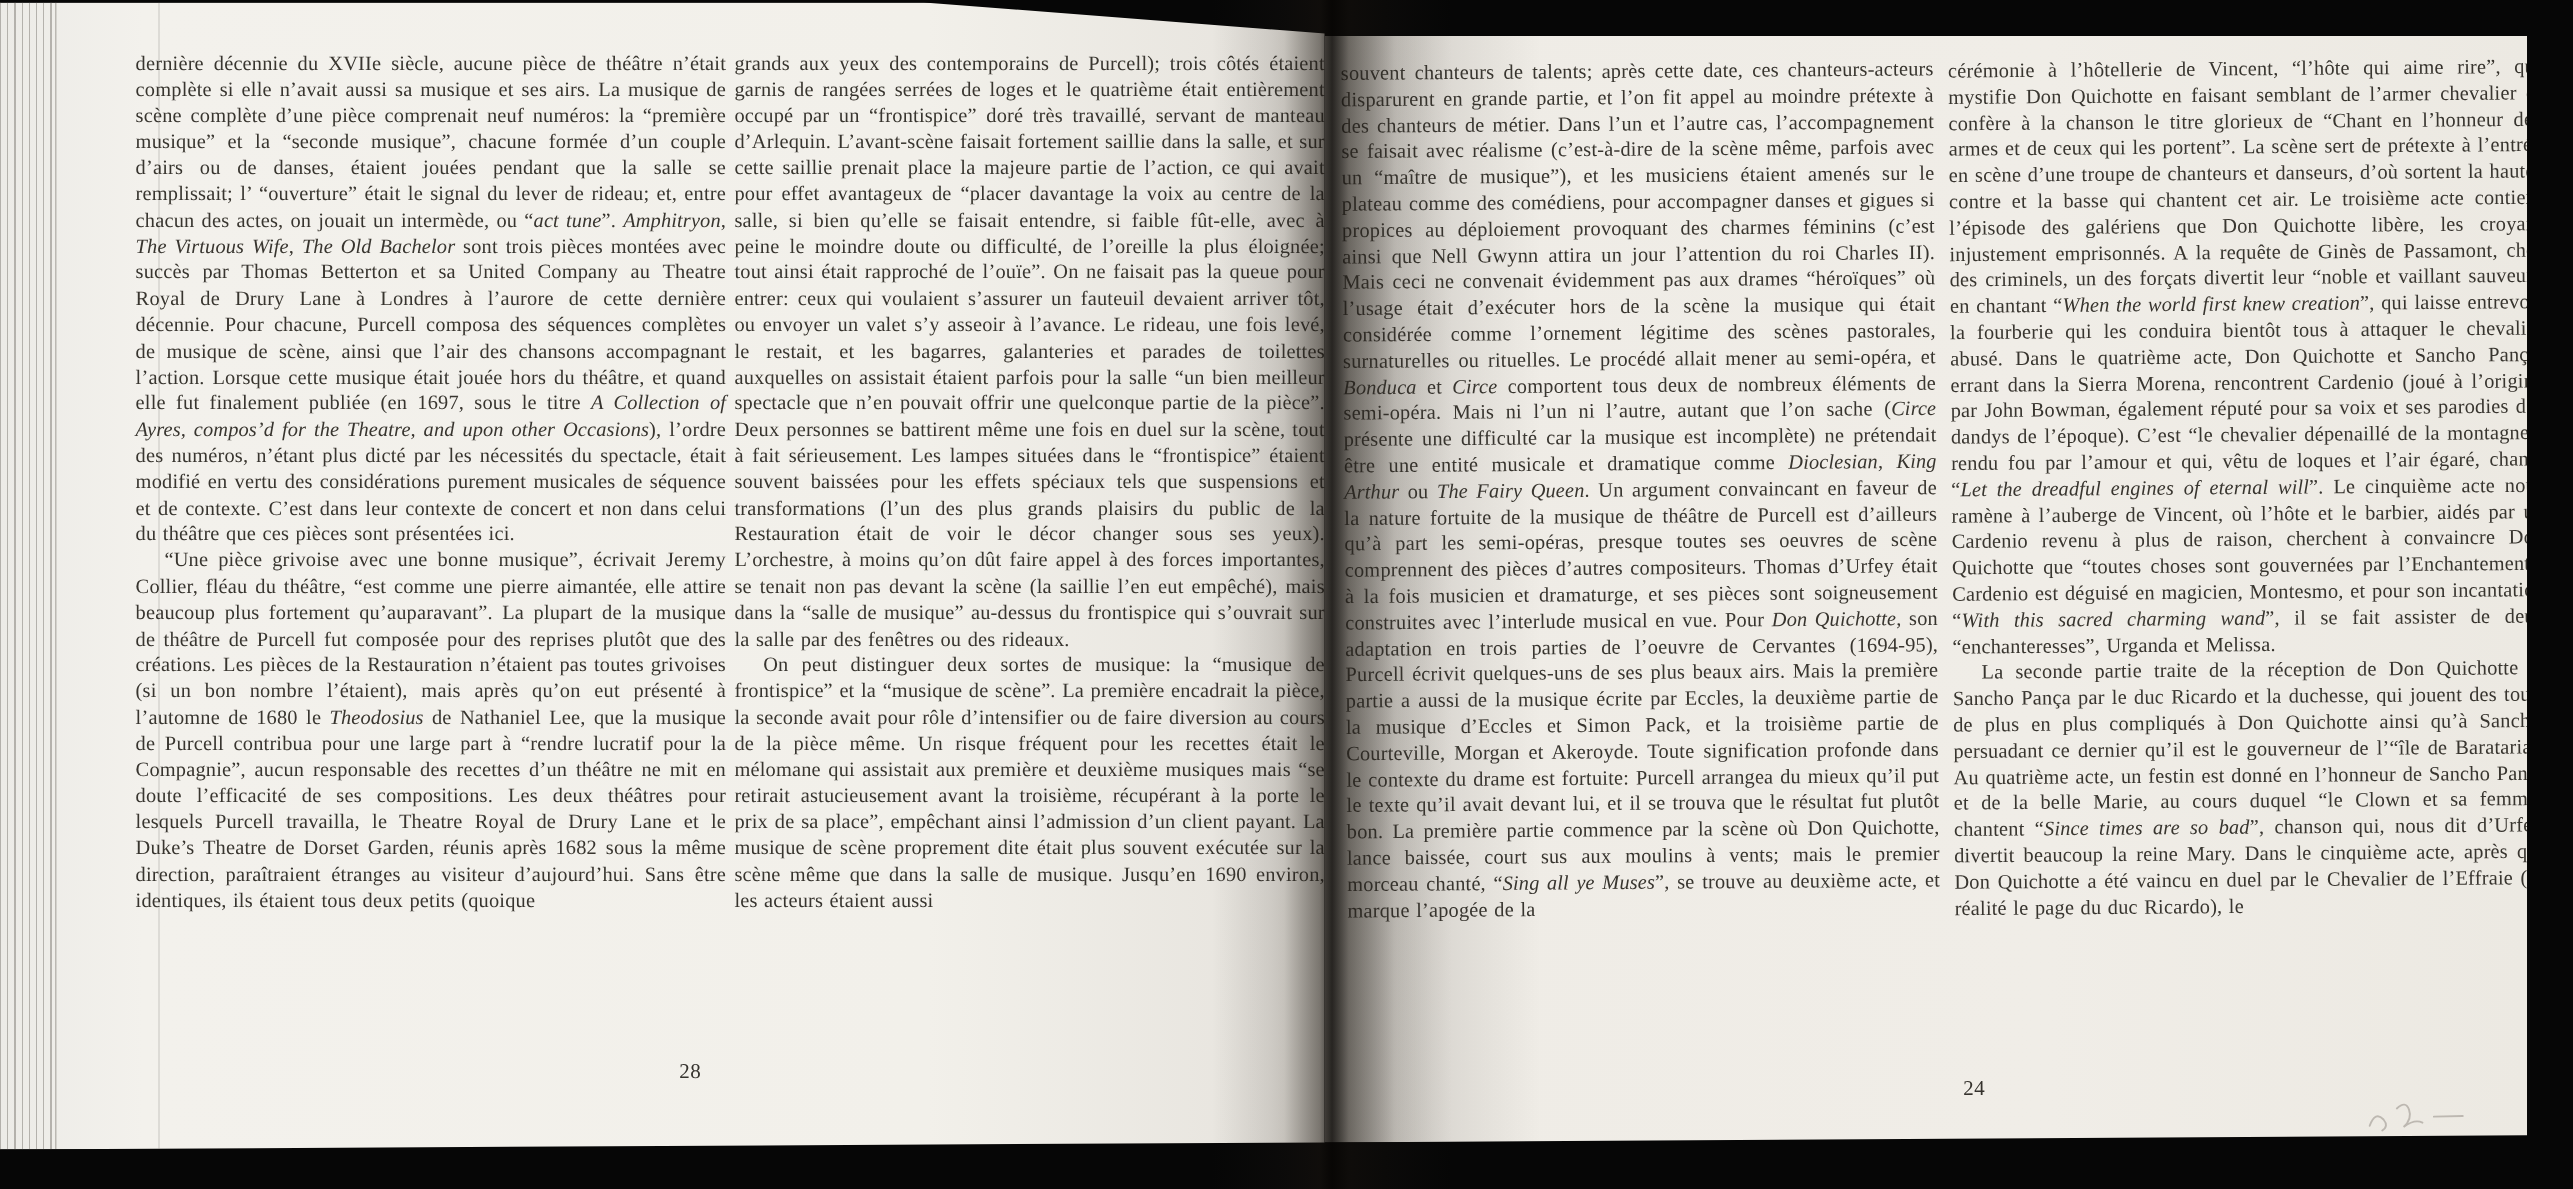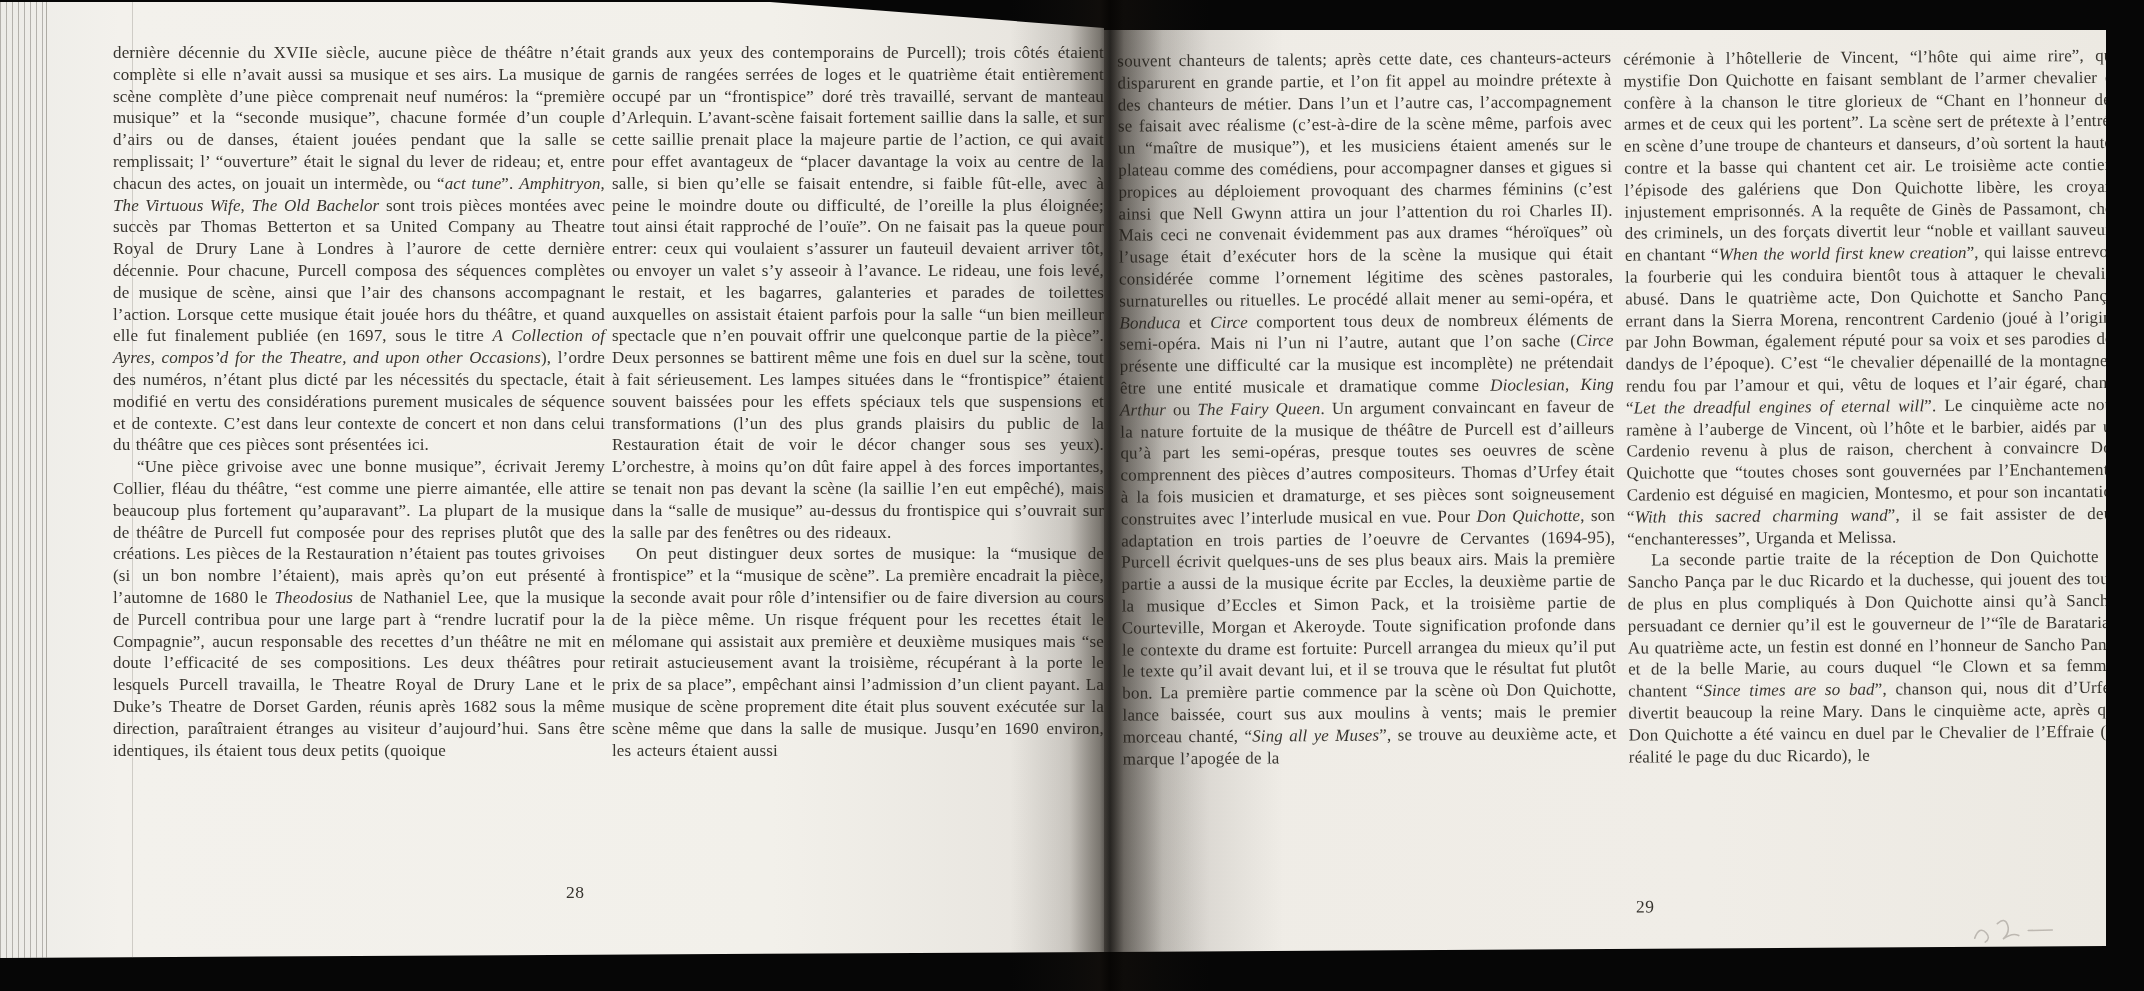--- a/index.html
+++ b/index.html
@@ -60,21 +60,21 @@
   <div class="page-right">
     <div class="curl-shade"></div>
     <div class="page-right-rot">
       <div class="col c3">
           <p>souvent chanteurs de talents; après cette date, ces chanteurs-acteurs disparurent en grande partie, et l’on fit appel au moindre prétexte à des chanteurs de métier. Dans l’un et l’autre cas, l’accompagnement se faisait avec réalisme (c’est-à-dire de la scène même, parfois avec un “maître de musique”), et les musiciens étaient amenés sur le plateau comme des comédiens, pour accompagner danses et gigues si propices au déploiement provoquant des charmes féminins (c’est ainsi que Nell Gwynn attira un jour l’attention du roi Charles II). Mais ceci ne convenait évidemment pas aux drames “héroïques” où l’usage était d’exécuter hors de la scène la musique qui était considérée comme l’ornement légitime des scènes pastorales, surnaturelles ou rituelles. Le procédé allait mener au semi-opéra, et <i>Bonduca</i> et <i>Circe</i> comportent tous deux de nombreux éléments de semi-opéra. Mais ni l’un ni l’autre, autant que l’on sache (<i>Circe</i> présente une difficulté car la musique est incomplète) ne prétendait être une entité musicale et dramatique comme <i>Dioclesian</i>, <i>King Arthur</i> ou <i>The Fairy Queen</i>. Un argument convaincant en faveur de la nature fortuite de la musique de théâtre de Purcell est d’ailleurs qu’à part les semi-opéras, presque toutes ses oeuvres de scène comprennent des pièces d’autres compositeurs. Thomas d’Urfey était à la fois musicien et dramaturge, et ses pièces sont soigneusement construites avec l’interlude musical en vue. Pour <i>Don Quichotte</i>, son adaptation en trois parties de l’oeuvre de Cervantes (1694-95), Purcell écrivit quelques-uns de ses plus beaux airs. Mais la première partie a aussi de la musique écrite par Eccles, la deuxième partie de la musique d’Eccles et Simon Pack, et la troisième partie de Courteville, Morgan et Akeroyde. Toute signification profonde dans le contexte du drame est fortuite: Purcell arrangea du mieux qu’il put le texte qu’il avait devant lui, et il se trouva que le résultat fut plutôt bon. La première partie commence par la scène où Don Quichotte, lance baissée, court sus aux moulins à vents; mais le premier morceau chanté, “<i>Sing all ye Muses</i>”, se trouve au deuxième acte, et marque l’apogée de la</p>
         </div>
       <div class="col c4">
           <p>cérémonie à l’hôtellerie de Vincent, “l’hôte qui aime rire”, qui mystifie Don Quichotte en faisant semblant de l’armer chevalier et confère à la chanson le titre glorieux de “Chant en l’honneur des armes et de ceux qui les portent”. La scène sert de prétexte à l’entrée en scène d’une troupe de chanteurs et danseurs, d’où sortent la haute-contre et la basse qui chantent cet air. Le troisième acte contient l’épisode des galériens que Don Quichotte libère, les croyant injustement emprisonnés. A la requête de Ginès de Passamont, chef des criminels, un des forçats divertit leur “noble et vaillant sauveur” en chantant “<i>When the world first knew creation</i>”, qui laisse entrevoir la fourberie qui les conduira bientôt tous à attaquer le chevalier abusé. Dans le quatrième acte, Don Quichotte et Sancho Pança, errant dans la Sierra Morena, rencontrent Cardenio (joué à l’origine par John Bowman, également réputé pour sa voix et ses parodies des dandys de l’époque). C’est “le chevalier dépenaillé de la montagne”, rendu fou par l’amour et qui, vêtu de loques et l’air égaré, chante “<i>Let the dreadful engines of eternal will</i>”. Le cinquième acte nous ramène à l’auberge de Vincent, où l’hôte et le barbier, aidés par un Cardenio revenu à plus de raison, cherchent à convaincre Don Quichotte que “toutes choses sont gouvernées par l’Enchantement”. Cardenio est déguisé en magicien, Montesmo, et pour son incantation “<i>With this sacred charming wand</i>”, il se fait assister de deux “enchanteresses”, Urganda et Melissa.</p>
           <p class="indent">La seconde partie traite de la réception de Don Quichotte et Sancho Pança par le duc Ricardo et la duchesse, qui jouent des tours de plus en plus compliqués à Don Quichotte ainsi qu’à Sancho, persuadant ce dernier qu’il est le gouverneur de l’“île de Barataria”. Au quatrième acte, un festin est donné en l’honneur de Sancho Pança et de la belle Marie, au cours duquel “le Clown et sa femme” chantent “<i>Since times are so bad</i>”, chanson qui, nous dit d’Urfey, divertit beaucoup la reine Mary. Dans le cinquième acte, après que Don Quichotte a été vaincu en duel par le Chevalier de l’Effraie (en réalité le page du duc Ricardo), le</p>
         </div>
-      <div class="pagenum pn-right">29</div>
+      <div class="pagenum pn-right">24</div>
     </div>
   </div>
 
   <div class="gutter"></div>
 
   <svg class="pencil" width="92" height="34" viewBox="0 0 92 34">
     <path d="M6 22 q6 -12 12 -4 q4 6 -2 9 M30 10 q8 -6 10 2 q2 8 -6 14 q10 -6 16 -2 M60 20 l24 2" fill="none" stroke="#97918a" stroke-width="1.6" stroke-linecap="round"></path>
   </svg>
 
 </div>

